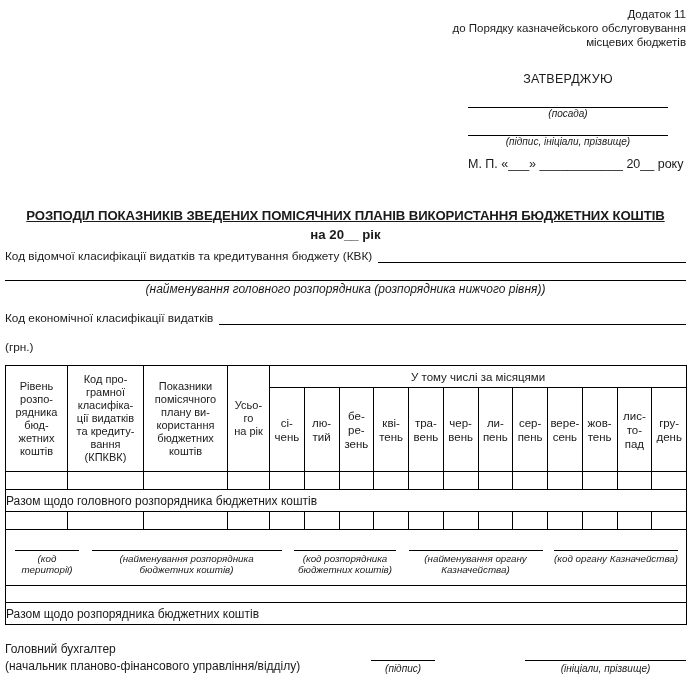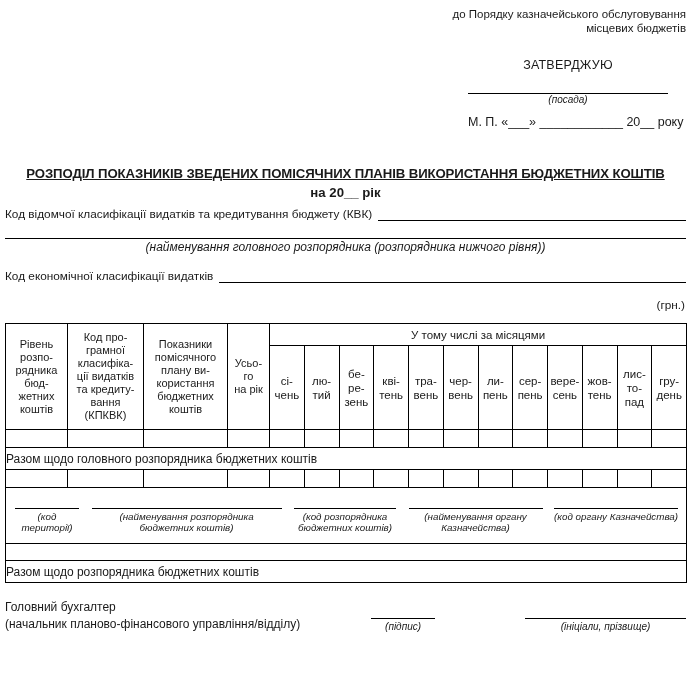--- a/index.html
+++ b/index.html
@@ -34,21 +34,21 @@
   .field-row { display: flex; align-items: flex-end; font-size: 11.8px; }
   .field-row .lbl { white-space: nowrap; line-height: 14px; }
   .field-row .fill { flex: 1 1 auto; border-bottom: 1px solid #000; height: 12px; margin-left: 6px; }
   .row-kvk { margin-top: 7px; }
   .row-econ { margin-top: 16px; }
 
   .rule-caption { margin-top: 17px; }
   .rule-caption .rule { border-top: 1px solid #000; }
   .rule-caption .cap { text-align: center; font-size: 12px; font-style: italic; line-height: 12px; margin-top: 2px; }
 
-  .currency { text-align: right; font-size: 11.8px; margin-top: 15px; padding-right: 1px; }
+  .currency { font-size: 11.8px; margin-top: 15px; padding-right: 1px; }
 
   
   table.main { border-collapse: collapse; width: 681px; margin-top: 11px; table-layout: fixed; }
   table.main th, table.main td { border: 1px solid #000; font-weight: normal; padding: 0; }
   th.hdr { font-size: 11px; line-height: 13px; text-align: center; vertical-align: middle; white-space: pre-line; }
   th.months-group { font-size: 11.5px; height: 22px; text-align: center; vertical-align: middle; }
   th.month { font-size: 11.5px; line-height: 14px; height: 84px; text-align: center; vertical-align: middle; white-space: pre-line; }
   tr.empty-row td { height: 18px; }
   td.total-row { font-size: 12px; height: 22px; padding-left: 4px; vertical-align: middle; }
 
@@ -72,29 +72,34 @@
   .foot-sig .cap { font-size: 10px; font-style: italic; line-height: 12px; margin-top: 2px; }
   .fs1 { width: 74px; margin-left: 10px; }
   .fs2 { width: 186px; margin-left: 42px; }
 </style>
 </head>
 <body>
 
 <div class="page">
 
   <div class="appendix">
+    <div>Додаток 11</div>
     <div>до Порядку казначейського обслуговування</div>
     <div>місцевих бюджетів</div>
   </div>
 
   <div class="approve">
     <div class="approve-title">ЗАТВЕРДЖУЮ</div>
     <div class="grp1">
       <div class="sig-line"></div>
       <div class="sig-caption">(посада)</div>
+    </div>
+    <div class="grp2">
+      <div class="sig-line"></div>
+      <div class="sig-caption">(підпис, ініціали, прізвище)</div>
     </div>
     <div class="seal-line">М. П. «___» ____________ 20__ року</div>
   </div>
 
   <div class="doc-title">
     <div class="t1">РОЗПОДІЛ ПОКАЗНИКІВ ЗВЕДЕНИХ ПОМІСЯЧНИХ ПЛАНІВ ВИКОРИСТАННЯ БЮДЖЕТНИХ КОШТІВ</div>
     <div class="t2">на 20__ рік</div>
   </div>
 
   <div class="field-row row-kvk">

